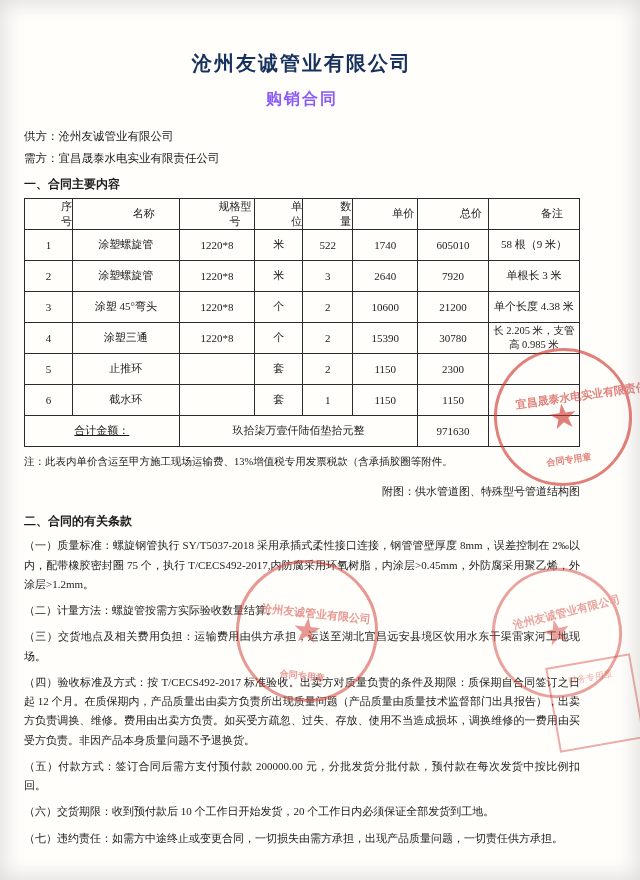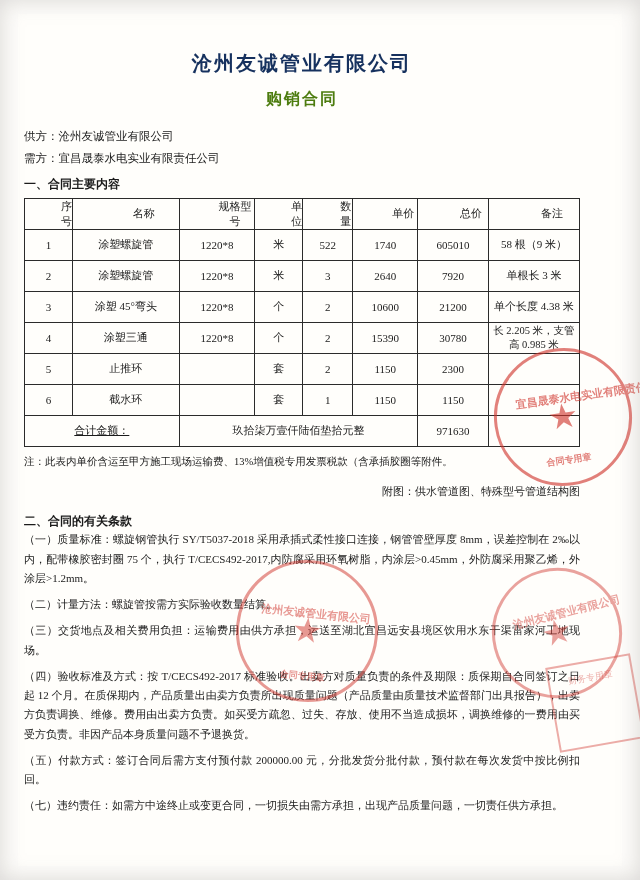--- a/index.html
+++ b/index.html
@@ -52,21 +52,21 @@
     letter-spacing: 2px;
     margin-top: 26px;
     color: #16315e;
   }
   .title-sub {
     text-align: center;
     font-size: 16px;
     font-weight: bold;
     letter-spacing: 2px;
     margin-top: 12px;
-    color: #4d7c0f;
+    color: #8b5cf6;
   }
   .party-block {
     margin-top: 16px;
     position: relative;
     font-size: 11.5px;
     line-height: 1.9;
   }
   .party-line { }
   .meta {
     position: absolute;
@@ -122,20 +122,21 @@
   }
   .attach {
     font-size: 11px;
     margin-top: 14px;
     text-align: right;
   }
   .clause-head {
     font-size: 12px;
     font-weight: bold;
     margin-top: 14px;
+    margin-bottom: 6px;
   }
   .clause {
     font-size: 11px;
     line-height: 1.75;
     margin-bottom: 7px;
     text-align: justify;
   }
   
   .stamp {
     position: absolute;
@@ -364,17 +365,20 @@
     <div class="clause">
       <span>（三）</span><span>交货地点及相关费用负担：</span><span>运输费用由供方承担，运送至湖北宜昌远安县境区饮用水东干渠雷家河工地现场。</span>
     </div>
     <div class="clause">
       <span>（四）</span><span>验收标准及方式：</span><span>按 T/CECS492-2017 标准验收。出卖方对质量负责的条件及期限：质保期自合同签订之日起 12 个月。在质保期内，产品质量出由卖方负责所出现质量问题（产品质量由质量技术监督部门出具报告），出卖方负责调换、维修。费用由出卖方负责。如买受方疏忽、过失、存放、使用不当造成损坏，调换维修的一费用由买受方负责。非因产品本身质量问题不予退换货。</span>
     </div>
     <div class="clause">
       <span>（五）</span><span>付款方式：</span><span>签订合同后需方支付预付款 200000.00 元，分批发货分批付款，预付款在每次发货中按比例扣回。</span>
     </div>
     <div class="clause">
+      <span>（六）</span><span>交货期限：</span><span>收到预付款后 10 个工作日开始发货，20 个工作日内必须保证全部发货到工地。</span>
+    </div>
+    <div class="clause">
       <span>（七）</span><span>违约责任：</span><span>如需方中途终止或变更合同，一切损失由需方承担，出现产品质量问题，一切责任供方承担。</span>
     </div>
 
   </div>
 </div>
 
 </body></html>

